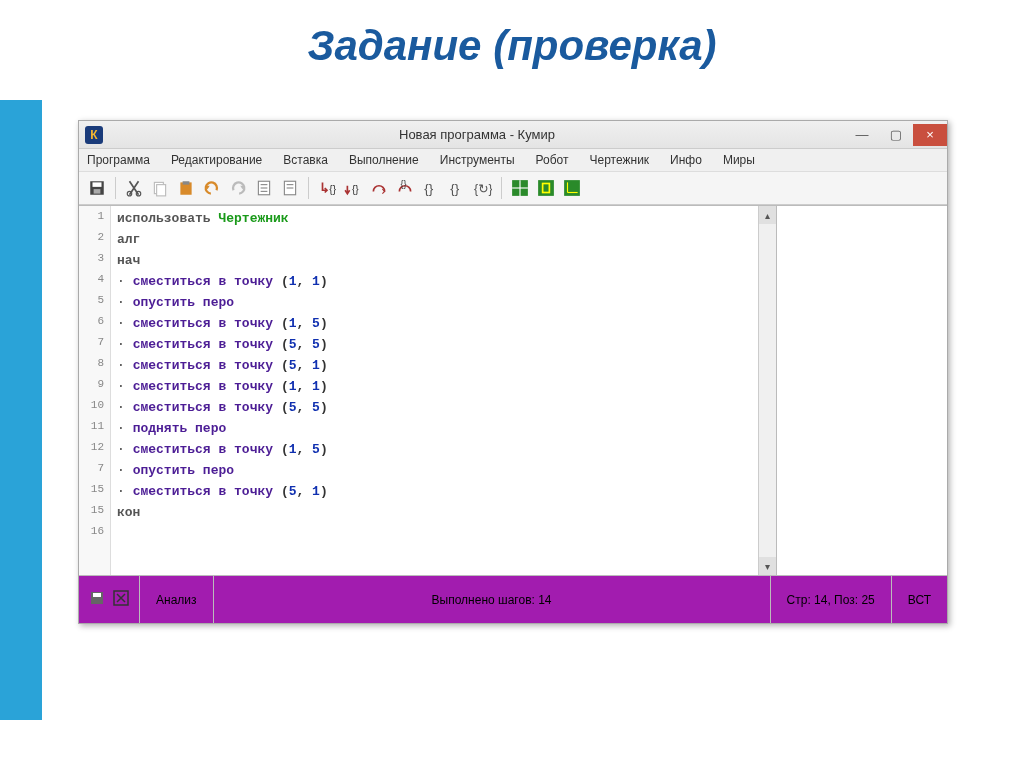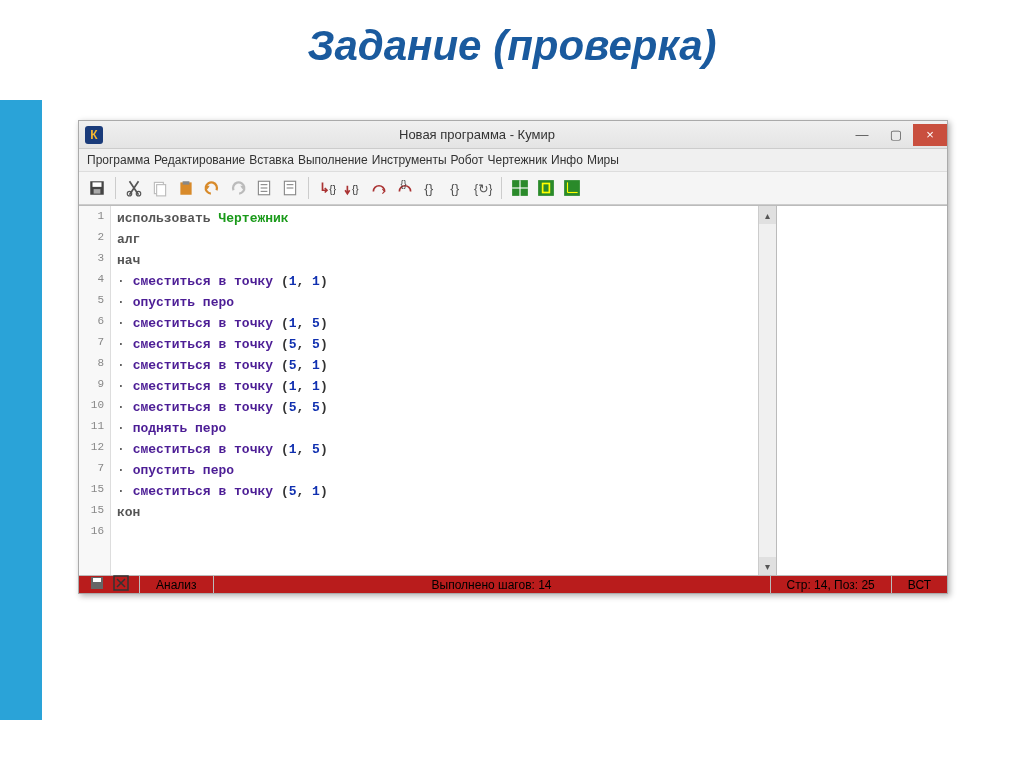--- a/index.html
+++ b/index.html
@@ -74,21 +74,21 @@
   justify-content: center;
   font-size: 13px;
   color: #555;
 }
 .win-btn.close {
   background: #c94f3e;
   color: #fff;
 }
 .menubar {
   display: flex;
-  gap: 4px;
+  gap: 21px;
   padding: 4px 8px;
   font-size: 12px;
   color: #333;
   background: #f0f0f0;
   border-bottom: 1px solid #ddd;
 }
 .menubar span { cursor: default; }
 .toolbar {
   display: flex;
   align-items: center;
@@ -169,22 +169,22 @@
   font-size: 10px;
   color: #555;
   background: #e0e0e0;
 }
 .side-pane {
   width: 170px;
   background: #fff;
 }
 .statusbar {
   display: flex;
-  height: 18px;
-  background: #b91c1c;
+  height: 48px;
+  background: #a21caf;
   border-top: 1px solid #bbb;
   font-size: 12px;
 }
 .status-seg {
   padding: 0 16px;
   border-right: 1px solid #bbb;
   height: 100%;
   display: flex;
   align-items: center;
 }

